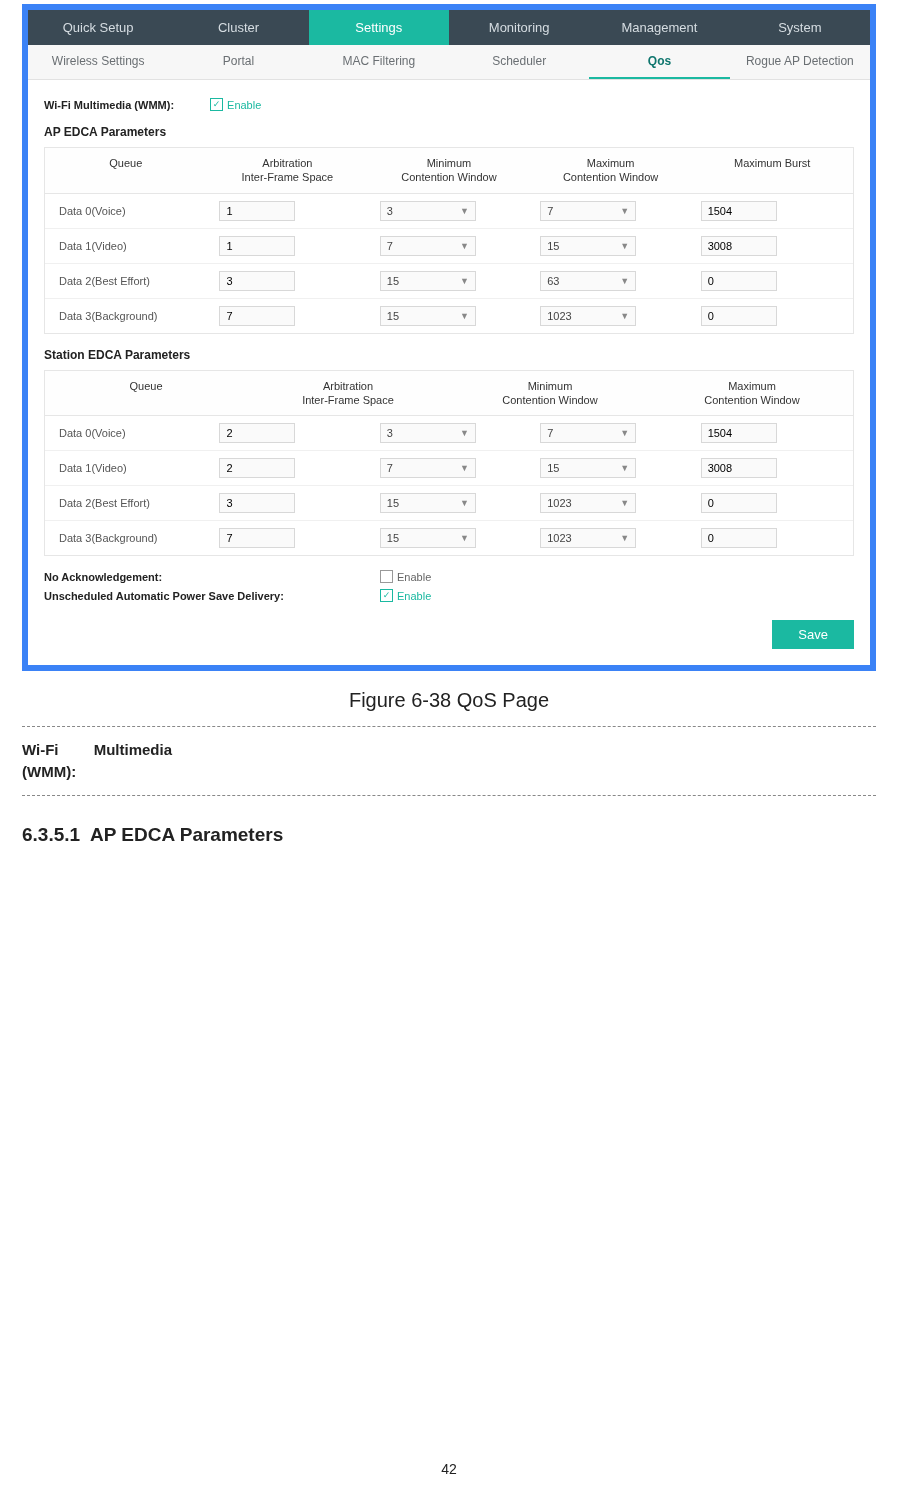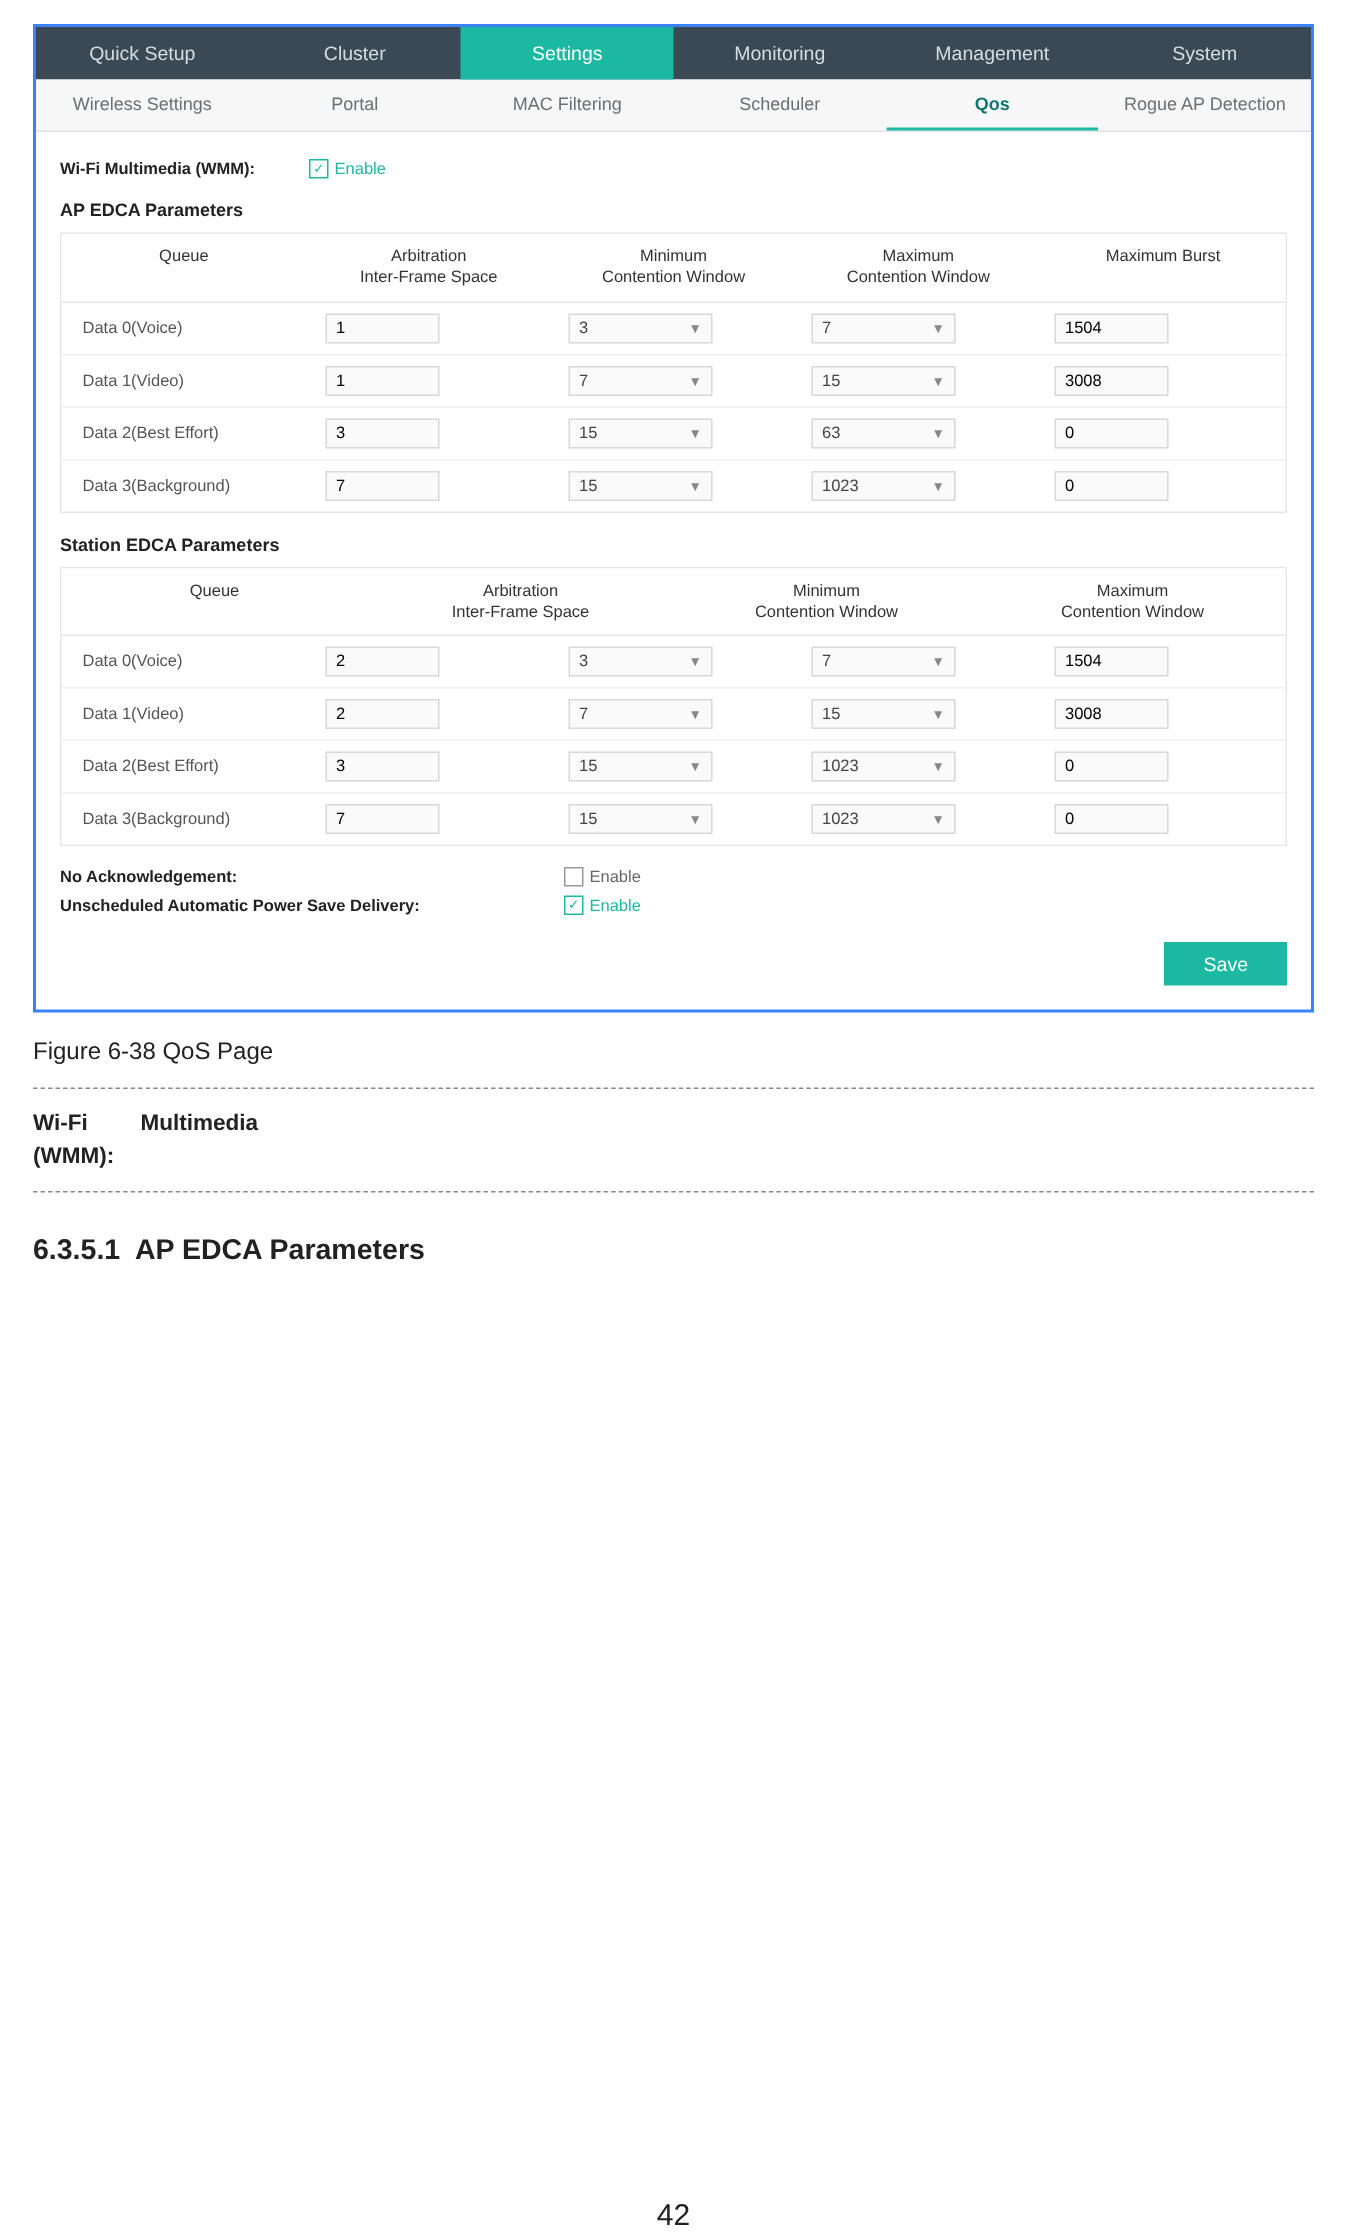--- a/index.html
+++ b/index.html
@@ -1,17 +1,17 @@
 <!DOCTYPE html>
 <html><head>
 <meta charset="utf-8">
 <style>
   html,body{margin:0;padding:0;background:#fff;font-family:"Segoe UI",Arial,sans-serif;color:#222;}
   .page{width:898px;margin:0 auto;position:relative;min-height:1491px;box-sizing:border-box;padding:0 22px 40px 22px;}
-  .panel-border{border:2px solid #3b82f6;margin-top:16px;}
+  .panel-border{border:6px solid #3b82f6;margin-top:4px;}
   .main-tabs{display:flex;background:#3a4954;color:#d6dde2;font-size:13px;}
   .main-tabs .tab{flex:1;text-align:center;padding:10px 0;cursor:pointer;}
   .main-tabs .tab.active{background:#1bb9a1;color:#fff;}
   .sub-tabs{display:flex;background:#f7f7f7;color:#6a6f73;font-size:12px;border-bottom:1px solid #e2e2e2;}
   .sub-tabs .stab{flex:1;text-align:center;padding:9px 0;cursor:pointer;}
   .sub-tabs .stab.active{color:#0f766e;border-bottom:2px solid #1bb9a1;font-weight:600;}
   .panel-body{padding:10px 16px 16px 16px;}
   .wmm-row{display:flex;align-items:center;font-size:11px;color:#222;margin:8px 0 14px 0;}
   .wmm-row .lbl{font-weight:700;}
   .chk{display:inline-flex;align-items:center;margin-left:36px;color:#1bb9a1;gap:4px;}
@@ -26,28 +26,28 @@
   .trow:last-child{border-bottom:none;}
   .trow .td{flex:1;text-align:left;padding:3px 8px;display:flex;align-items:center;}
   .trow .td.qcell{color:#555;padding-left:14px;}
   .inpt{border:1px solid #d8d8d8;background:#fafafa;height:20px;width:76px;font-size:11px;padding:0 6px;box-sizing:border-box;}
   .sel{border:1px solid #d8d8d8;background:#fafafa;height:20px;width:96px;font-size:11px;padding:0 6px;box-sizing:border-box;display:flex;align-items:center;justify-content:space-between;cursor:pointer;}
   .sel .caret{color:#888;font-size:9px;}
   .opts-row{display:flex;align-items:center;font-size:11px;color:#222;margin:6px 0;}
   .opts-row .olabel{font-weight:700;width:300px;}
   .save-row{display:flex;justify-content:flex-end;margin-top:18px;}
   .save-btn{background:#1bb9a1;color:#fff;border:none;padding:7px 26px;font-size:13px;cursor:pointer;}
-  .figcap{font-size:16px;margin:18px 0 14px 0;}
+  .figcap{text-align:center;font-size:20px;margin:18px 0 14px 0;}
   .dashed{border:none;border-top:1px dashed #888;margin:6px 0;}
   .desc-row{display:flex;gap:18px;font-size:15px;line-height:1.45;padding:6px 0;}
   .desc-row .dt{font-weight:700;width:150px;text-align:justify;}
   .desc-row .dd{flex:1;}
   .h3{font-size:19px;font-weight:700;margin:28px 0 18px 0;}
   .para{font-size:16px;line-height:1.9;margin:0 0 20px 0;}
-  .pnum{position:absolute;bottom:18px;left:0;right:0;text-align:center;font-size:20px;}
+  .pnum{position:absolute;bottom:18px;left:0;right:0;text-align:center;font-size:14px;}
 </style>
 </head>
 <body>
 
 <div class="page">
   <div class="panel-border">
     <div class="main-tabs" id="main-tabs">
         <div class="tab">Quick Setup</div>
         <div class="tab">Cluster</div>
         <div class="tab active">Settings</div>

